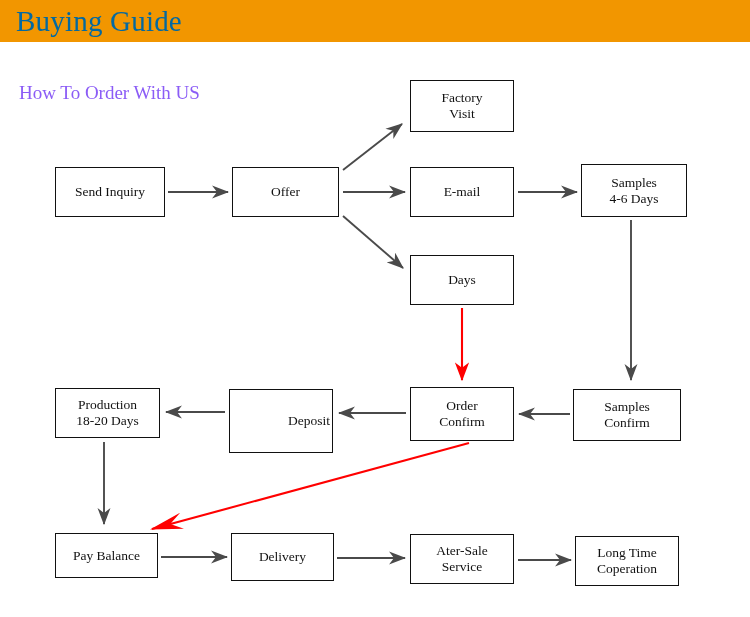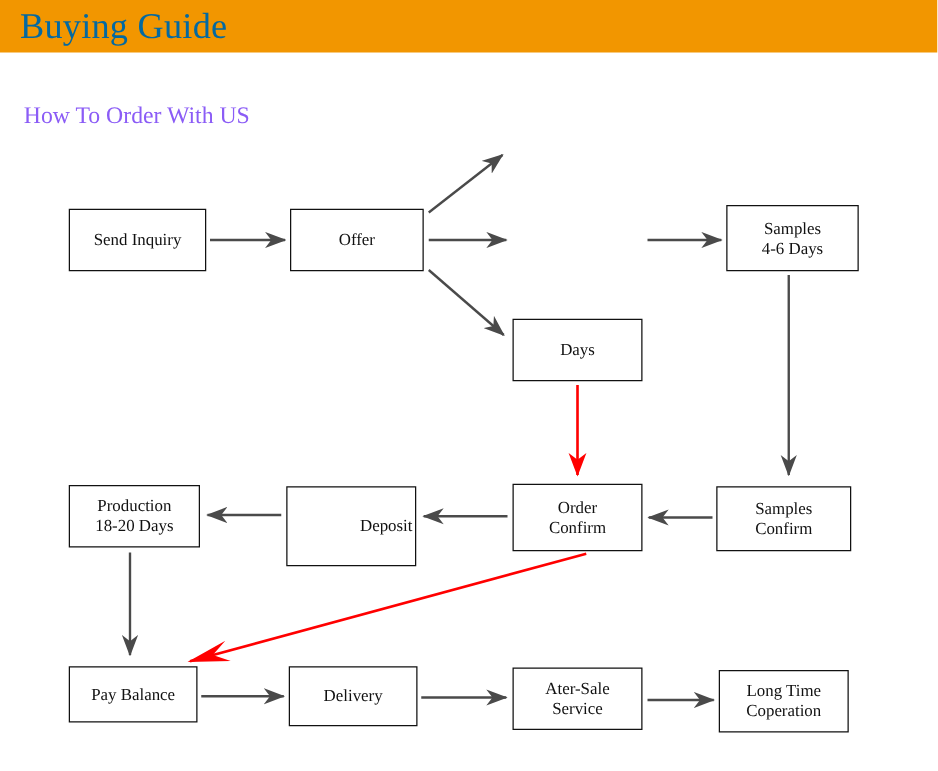--- a/index.html
+++ b/index.html
@@ -139,20 +139,27 @@
 
     <line x1="518" y1="560" x2="571" y2="560" stroke="#4a4a4a" stroke-width="1.9" marker-end="url(#ah-gray)"></line>
   </svg>
 
   <div class="node" style="left: 55px; top: 167px; width: 110px; height: 50px;">
     <span class="node-label">Send Inquiry</span>
   </div>
   <div class="node" style="left: 232px; top: 167px; width: 107px; height: 50px;">
     <span class="node-label">Offer</span>
   </div>
+  <div class="node" style="left: 410px; top: 80px; width: 104px; height: 52px;">
+    <span class="node-label">Factory
+Visit</span>
+  </div>
+  <div class="node" style="left: 410px; top: 167px; width: 104px; height: 50px;">
+    <span class="node-label">E-mail</span>
+  </div>
   <div class="node" style="left: 410px; top: 255px; width: 104px; height: 50px;">
     <span class="node-label">Days</span>
   </div>
   <div class="node" style="left: 581px; top: 164px; width: 106px; height: 53px;">
     <span class="node-label">Samples
 4-6 Days</span>
   </div>
   <div class="node" style="left: 573px; top: 389px; width: 108px; height: 52px;">
     <span class="node-label">Samples
 Confirm</span>

